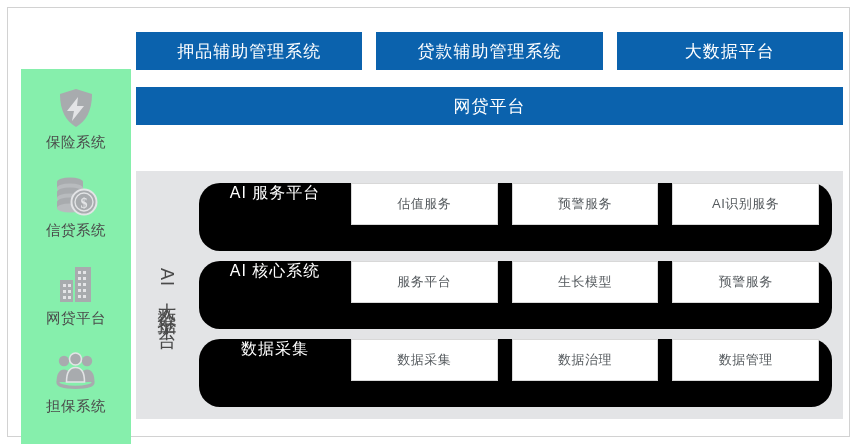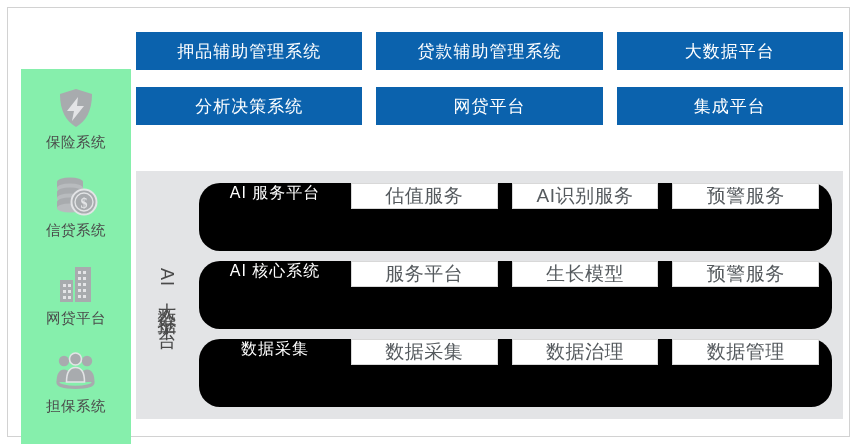--- a/index.html
+++ b/index.html
@@ -141,28 +141,28 @@
     letter-spacing:1px;
     white-space:nowrap;
   }
   .chips{
     flex:1 1 auto;
     display:flex;
     gap:14px;
   }
   .chip{
     flex:1 1 0;
-    height:26px;
+    height:42px;
     background:#ffffff;
     border:1px solid #d8d8d8;
     box-sizing:border-box;
     display:flex;
     align-items:center;
     justify-content:center;
-    font-size:19px;
+    font-size:13px;
     color:#555a5e;
     letter-spacing:0.5px;
     white-space:nowrap;
   }
 </style>
 </head>
 <body>
 
 <div class="canvas">
   <div class="frame"></div>
@@ -244,42 +244,40 @@
 
   </div>
 
   <div class="topbars">
     <div class="bar-row">
       <div class="bluebar">押品辅助管理系统</div>
       <div class="bluebar">贷款辅助管理系统</div>
       <div class="bluebar">大数据平台</div>
     </div>
     <div class="bar-row">
-      <div class="bluebar">分析决策系统</div>
       <div class="bluebar">网贷平台</div>
-      <div class="bluebar">集成平台</div>
     </div>
   </div>
 
   <div class="platform">
 
     <div class="vlabel">
       <div class="vlabel-inner">
         <span class="ai">AI</span><span>大数据平台</span>
       </div>
     </div>
 
     <div class="rows">
 
       <div class="cyanrow">
         <div class="row-title">AI 服务平台</div>
         <div class="chips">
           <div class="chip">估值服务</div>
+          <div class="chip">预警服务</div>
           <div class="chip">AI识别服务</div>
-          <div class="chip">预警服务</div>
         </div>
       </div>
 
       <div class="cyanrow">
         <div class="row-title">AI 核心系统</div>
         <div class="chips">
           <div class="chip">服务平台</div>
           <div class="chip">生长模型</div>
           <div class="chip">预警服务</div>
         </div>

